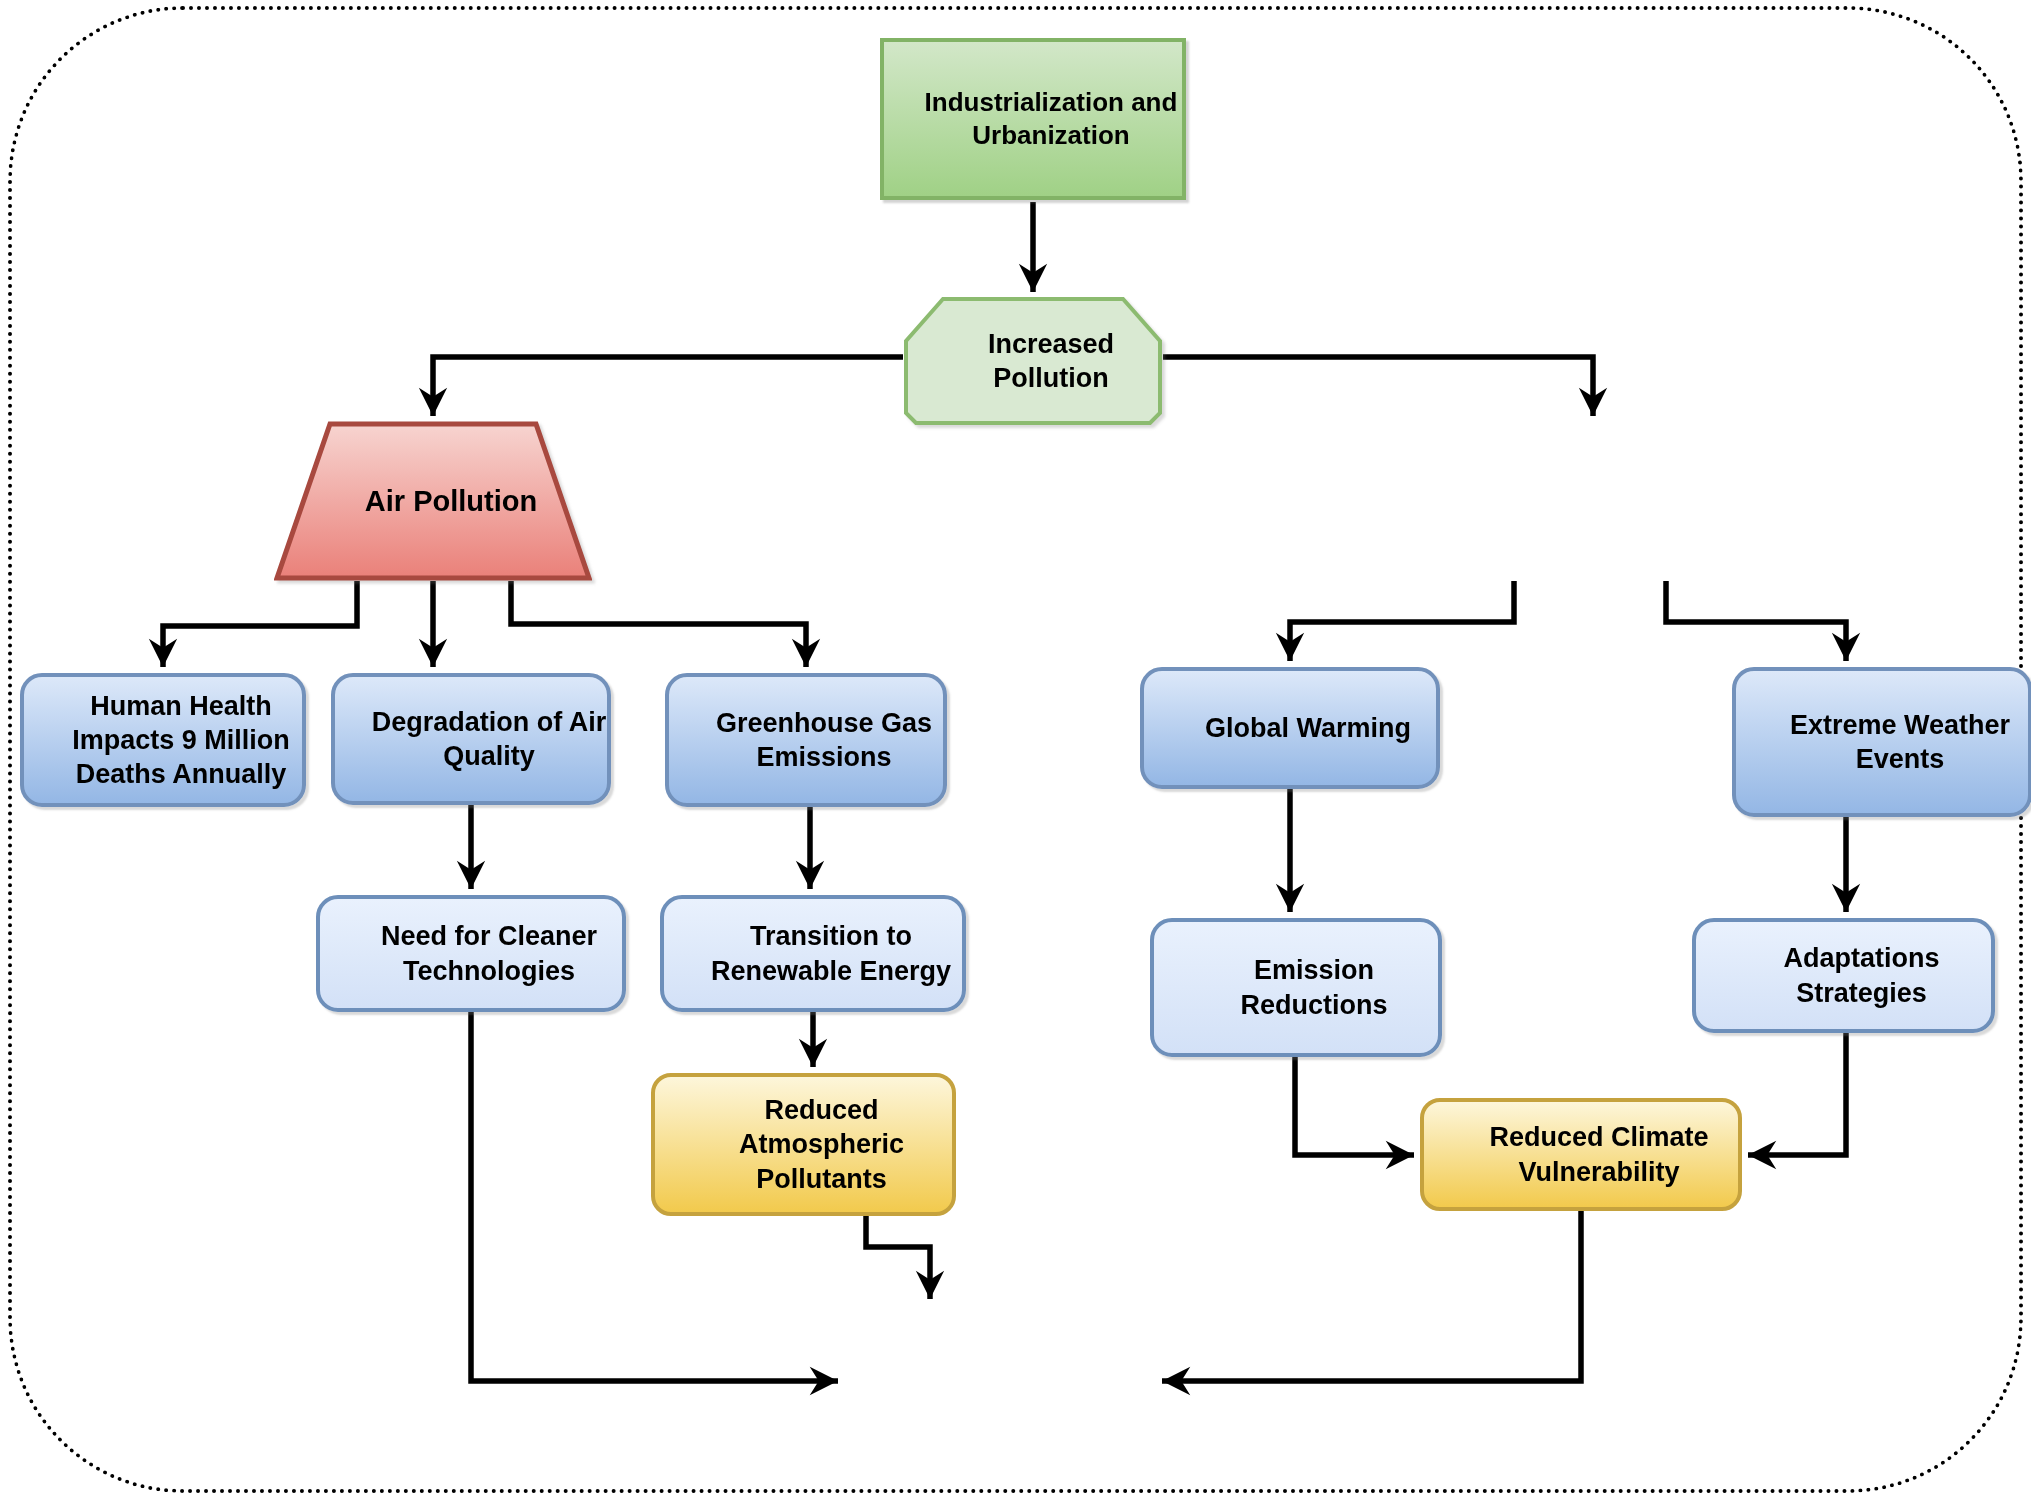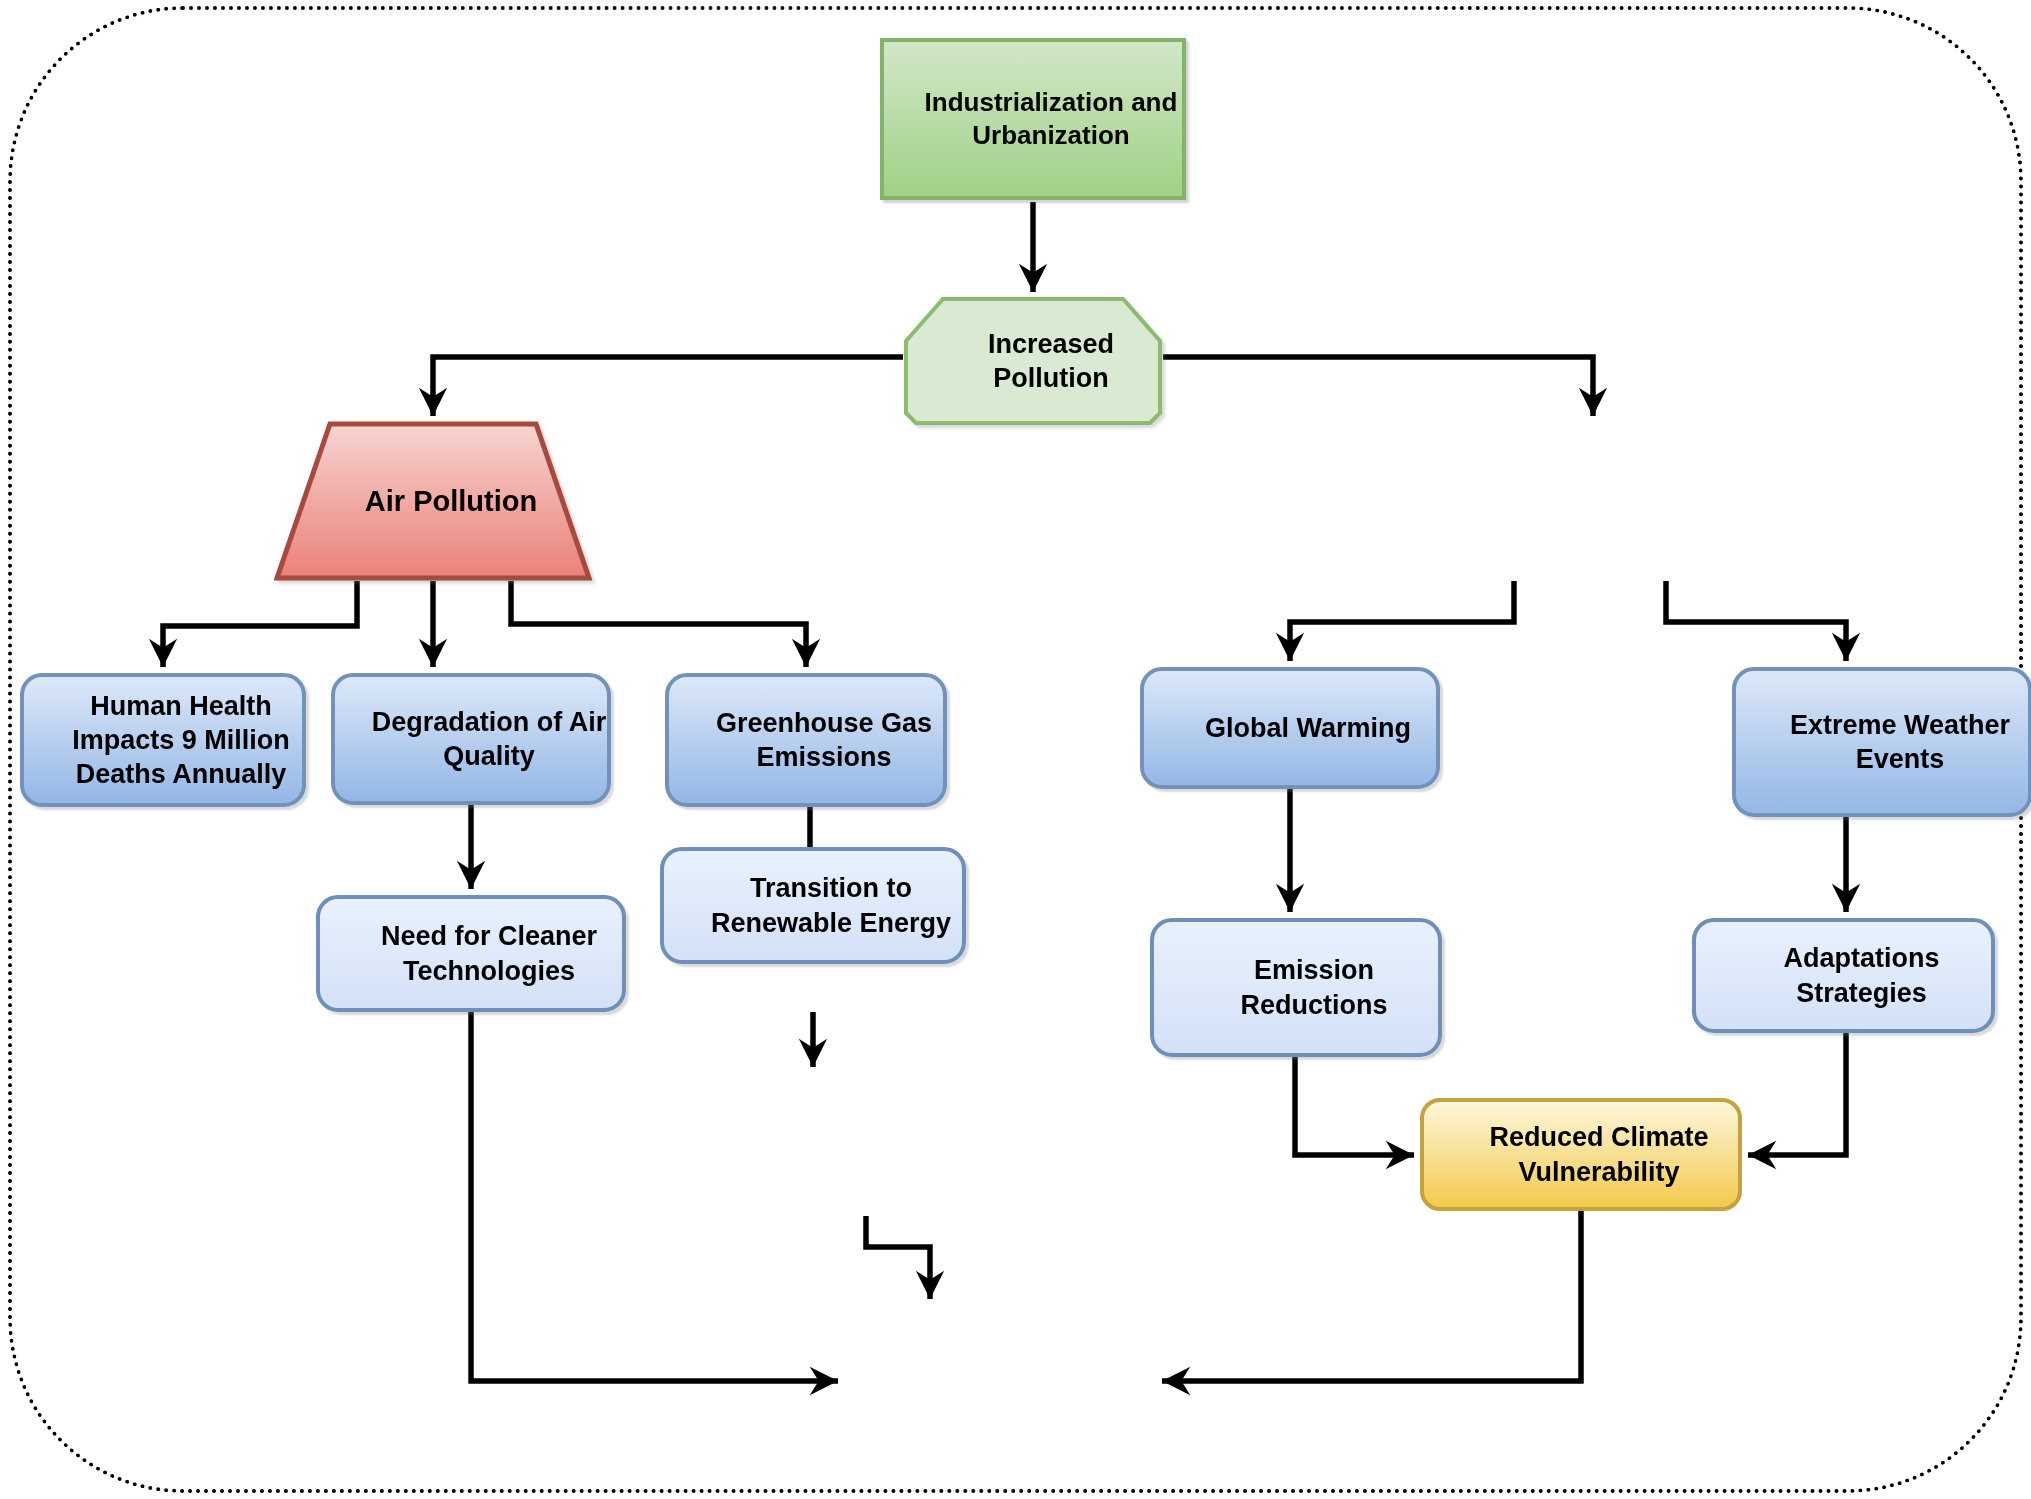--- a/index.html
+++ b/index.html
@@ -156,35 +156,40 @@
   <div class="node round blue3" style="left:1732px;top:667px;width:300px;height:150px">
     <span class="lbl">Extreme Weather
 Events</span>
   </div>
 
   <div class="node round blue4" style="left:316px;top:895px;width:310px;height:117px">
     <span class="lbl">Need for Cleaner
 Technologies</span>
   </div>
 
-  <div class="node round blue4" style="left:660px;top:847px;width:306px;height:117px">
+  <div class="node round blue4" style="left:660px;top:895px;width:306px;height:117px">
     <span class="lbl">Transition to
 Renewable Energy</span>
   </div>
 
   <div class="node round blue4" style="left:1150px;top:918px;width:292px;height:139px">
     <span class="lbl">Emission
 Reductions</span>
   </div>
 
   <div class="node round blue4" style="left:1692px;top:918px;width:303px;height:115px">
     <span class="lbl">Adaptations
 Strategies</span>
   </div>
 
+  <div class="node yellow" style="left:651px;top:1073px;width:305px;height:143px">
+    <span class="lbl">Reduced
+Atmospheric
+Pollutants</span>
+  </div>
 
   <div class="node yellow" style="left:1420px;top:1098px;width:322px;height:113px">
     <span class="lbl">Reduced Climate
 Vulnerability</span>
   </div>
 
 
 </div>
 
 </body></html>

